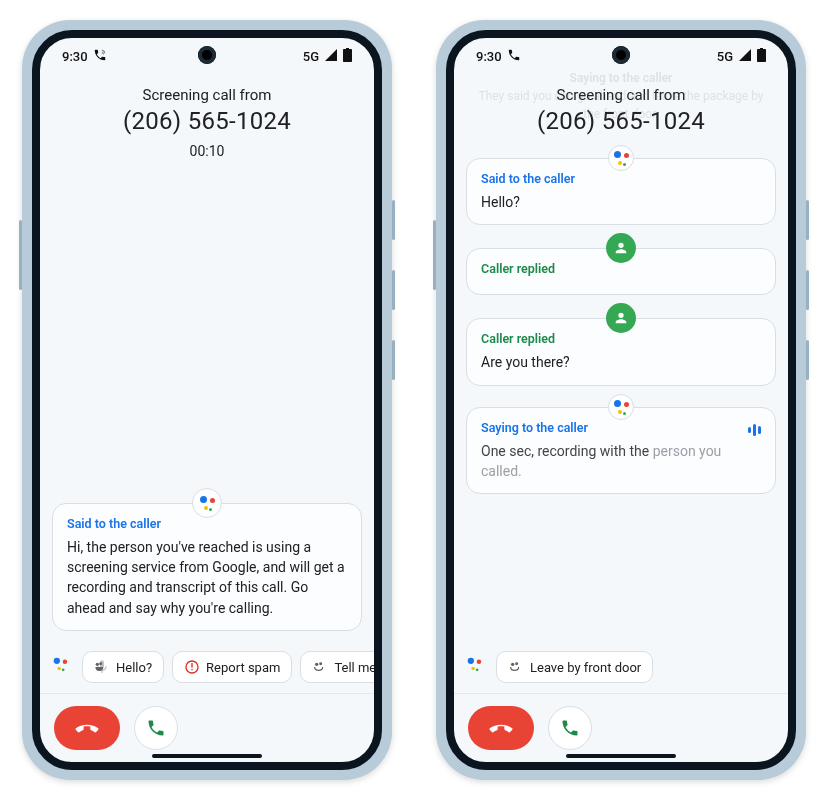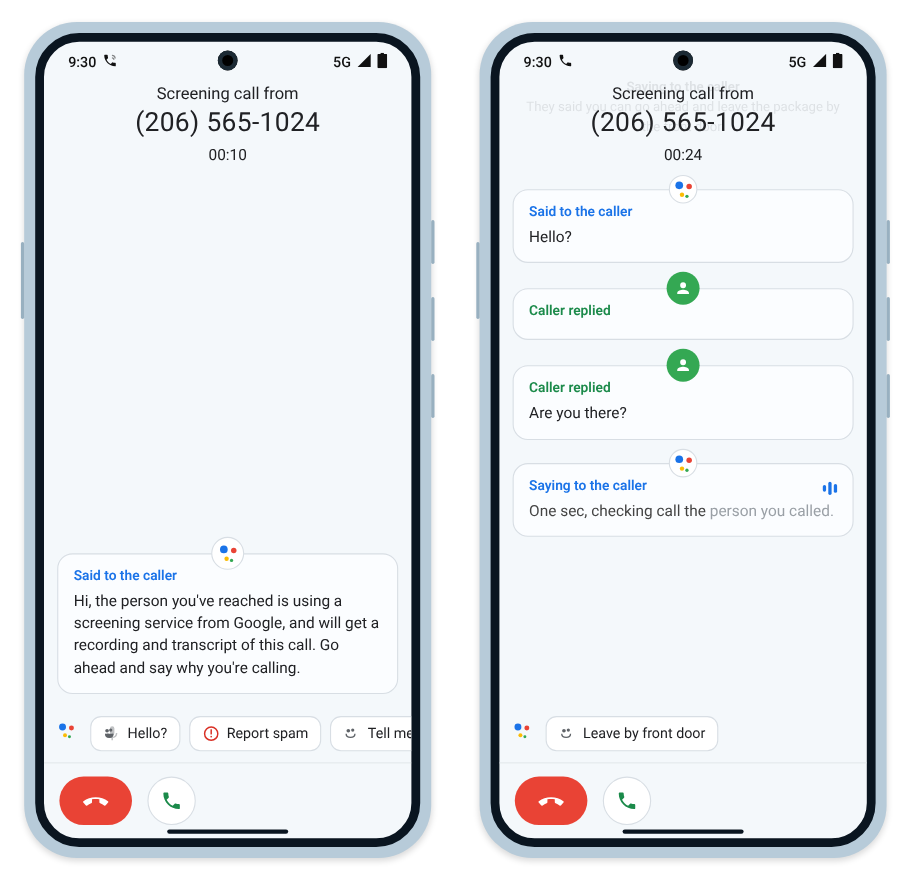--- a/index.html
+++ b/index.html
@@ -87,21 +87,21 @@
     color:#111;
   }
   .status-left, .status-right { display:flex; align-items:center; gap:5px; }
   .phone-icon-sm { display:inline-block; }
   .signal, .battery { display:inline-block; }
 
   .header {
     text-align:center;
     padding: 6px 0 8px;
   }
-  .header .line1 { font-size:15px; color:var(--text); }
+  .header .line1 { font-size:15px; color:var(--text);margin-top:11px; }
   .header .phone-number { font-size:24px; letter-spacing:.3px; color:var(--text); padding-top:3px;}
   .header .timer { font-size:14px; color:var(--text); padding-top:8px; }
 
   .content {
     flex:1;
     position:relative;
     overflow:hidden;
     padding: 0 12px;
   }
 
@@ -385,21 +385,20 @@
       </div>
     </div>
 
     <div class="header" style="position:relative;">
       <div class="ghost">
         <div class="gl1">Saying to the caller</div>
         <div>They said you can go ahead and leave the package by the front door.</div>
       </div>
       <div class="line1">Screening call from</div>
       <div class="phone-number">(206) 565-1024</div>
-      <div class="timer">00:24</div>
     </div>
 
     <div class="content scroll-stack">
 
       <div class="assistant-badge small">
         <div class="assistant-dots">
             <span></span>
             <span></span>
             <span></span>
             <span></span>
@@ -440,21 +439,21 @@
       <div class="card saying">
         <div class="label-row">
           <div class="label">Saying to the caller</div>
           <div class="speaking-anim">
               <span></span>
               <span></span>
               <span></span>
             </div>
         </div>
         <div class="body">
-          <span>One sec, checking call the </span><span class="fade">person you called.</span>
+          <span>One sec, recording with the </span><span class="fade">person you called.</span>
         </div>
       </div>
 
     </div>
 
     <div class="chip-row">
       <div class="assistant-mini">
         <div class="assistant-dots" style="transform:scale(.9)">
             <span></span>
             <span></span>

